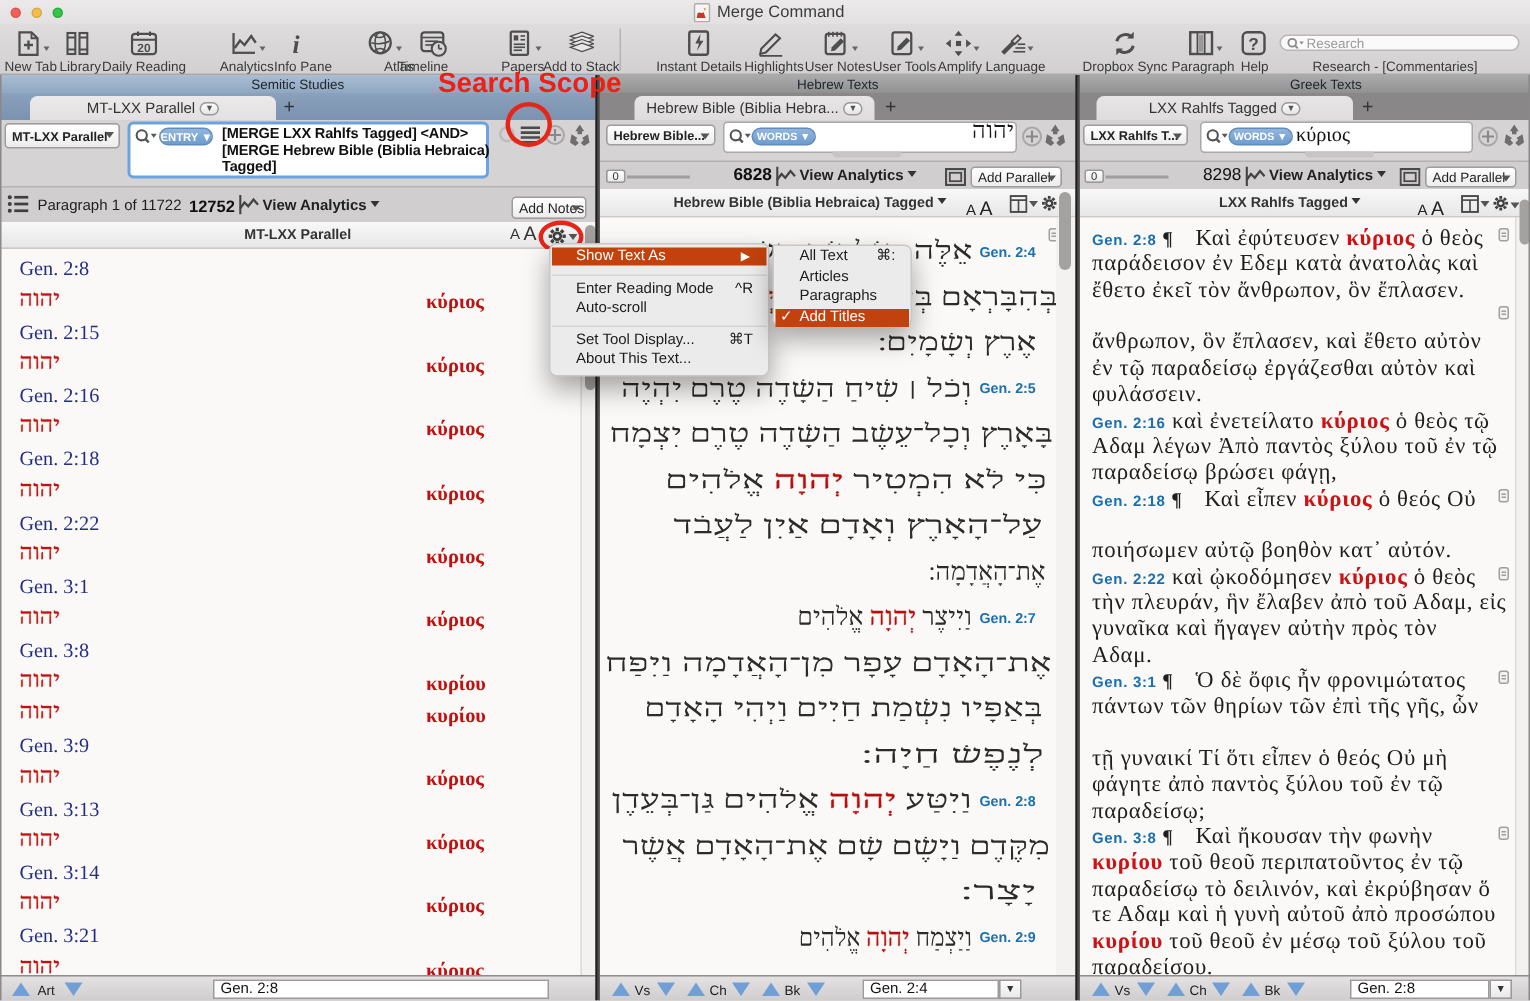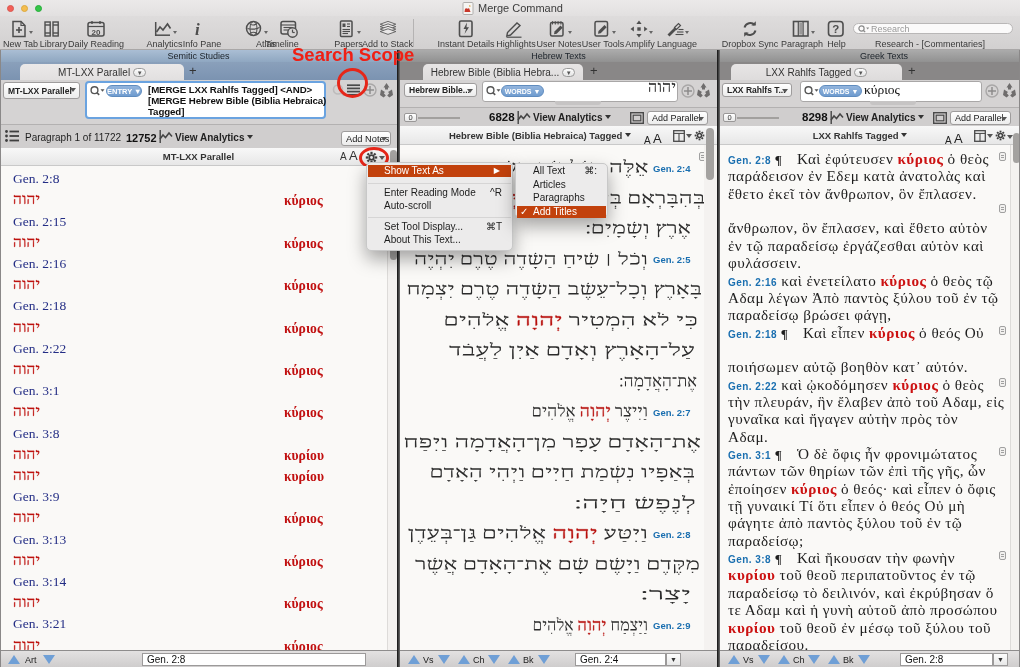--- a/index.html
+++ b/index.html
@@ -1086,21 +1086,21 @@
       <g fill="#6f6d6d">
         <path d="M7.5 0l3 4.5H9v2H6v-2H4.5z"></path>
         <path d="M1 12l1-5.5L6 9l-1.2 1.2 2 2.2-2.2 2z"></path>
         <path d="M14 12l-1-5.5L9 9l1.2 1.2-2 2.2 2.2 2z"></path>
       </g>
     </svg>
   </div>
 <div class="resrow" style="left:720px;top:107px;width:300px;height:19px">
     <div class="abs" style="left:3px;top:5px;width:13px;height:9px;border:1px solid #9a9898;border-radius:2px;background:linear-gradient(#fff,#e8e8e8);font-size:7.5px;color:#333;text-align:center;line-height:8px">0</div>
     <div class="abs" style="left:17px;top:8.5px;width:42px;height:2px;background:#a2a09e"></div>
-    <div class="abs" style="left:82px;top:3px;font-size:11.5px;font-weight:bold;color:#111">8298</div>
+    <div class="abs" style="left:82px;top:3px;font-size:11.5px;font-weight:normal;color:#111">8298</div>
     <svg class="abs" style="left:110px;top:3px" width="14" height="13" viewBox="0 0 14 13">
       <line x1="1.2" y1="0" x2="1.2" y2="13" stroke="#444" stroke-width="1.4"></line>
       <path d="M1 9l3-4 2.5 2.5L10 3l3 3.5" fill="none" stroke="#444" stroke-width="1.5"></path>
     </svg>
     <div class="abs" style="left:126px;top:4px;font-size:10px;font-weight:bold;color:#222">View Analytics <span class="dd" style="border-top-color:#333"></span></div>
     <svg class="abs" style="left:213px;top:3.5px" width="14" height="12" viewBox="0 0 14 12">
       <rect x="0.7" y="0.7" width="12.6" height="10.6" fill="none" stroke="#4a4a4a" stroke-width="1.4"></rect>
       <rect x="3.2" y="3.2" width="7.6" height="5.6" fill="none" stroke="#4a4a4a" stroke-width="1.2"></rect>
     </svg>
     <div class="pbtn" style="left:230px;top:2.5px;width:61px;height:14px;line-height:13px;font-weight:normal;font-size:9px">Add Parallel<span class="dd"></span></div>
@@ -1142,21 +1142,20 @@
     <div class="abs gk" style="left:8px;top:143.8px;white-space:nowrap"><span class="">Αδαμ λέγων Ἀπὸ παντὸς ξύλου τοῦ ἐν τῷ</span></div>
     <div class="abs gk" style="left:8px;top:161.2px;white-space:nowrap"><span class="">παραδείσῳ βρώσει φάγῃ,</span></div>
     <div class="abs gk" style="left:8px;top:178.5px;white-space:nowrap"><span class="bref" style="font-size:10px">Gen. 2:18</span><span style="font-weight:bold;font-size:13px">&nbsp;¶&nbsp;&nbsp;&nbsp;&nbsp;</span><span class="">Καὶ εἶπεν </span><span class="gkred">κύριος</span><span class=""> ὁ θεός Οὐ</span></div>
     <div class="abs gk" style="left:8px;top:213.2px;white-space:nowrap"><span class="">ποιήσωμεν αὐτῷ βοηθὸν κατ᾽ αὐτόν.</span></div>
     <div class="abs gk" style="left:8px;top:230.6px;white-space:nowrap"><span class="bref" style="font-size:10px">Gen. 2:22</span><span>&nbsp;</span><span class="">καὶ ᾠκοδόμησεν </span><span class="gkred">κύριος</span><span class=""> ὁ θεὸς</span></div>
     <div class="abs gk" style="left:8px;top:247.9px;white-space:nowrap"><span class="">τὴν πλευράν, ἣν ἔλαβεν ἀπὸ τοῦ Αδαμ, εἰς</span></div>
     <div class="abs gk" style="left:8px;top:265.2px;white-space:nowrap"><span class="">γυναῖκα καὶ ἤγαγεν αὐτὴν πρὸς τὸν</span></div>
     <div class="abs gk" style="left:8px;top:282.6px;white-space:nowrap"><span class="">Αδαμ.</span></div>
     <div class="abs gk" style="left:8px;top:300.0px;white-space:nowrap"><span class="bref" style="font-size:10px">Gen. 3:1</span><span style="font-weight:bold;font-size:13px">&nbsp;¶&nbsp;&nbsp;&nbsp;&nbsp;</span><span class="">Ὁ δὲ ὄφις ἦν φρονιμώτατος</span></div>
     <div class="abs gk" style="left:8px;top:317.3px;white-space:nowrap"><span class="">πάντων τῶν θηρίων τῶν ἐπὶ τῆς γῆς, ὧν</span></div>
-    <div class="abs gk" style="left:8px;top:334.7px;white-space:nowrap"><span class="">ἐποίησεν </span><span class="gkred">κύριος</span><span class=""> ὁ θεός· καὶ εἶπεν ὁ ὄφις</span></div>
     <div class="abs gk" style="left:8px;top:352.0px;white-space:nowrap"><span class="">τῇ γυναικί Τί ὅτι εἶπεν ὁ θεός Οὐ μὴ</span></div>
     <div class="abs gk" style="left:8px;top:369.4px;white-space:nowrap"><span class="">φάγητε ἀπὸ παντὸς ξύλου τοῦ ἐν τῷ</span></div>
     <div class="abs gk" style="left:8px;top:386.7px;white-space:nowrap"><span class="">παραδείσῳ;</span></div>
     <div class="abs gk" style="left:8px;top:404.1px;white-space:nowrap"><span class="bref" style="font-size:10px">Gen. 3:8</span><span style="font-weight:bold;font-size:13px">&nbsp;¶&nbsp;&nbsp;&nbsp;&nbsp;</span><span class="">Καὶ ἤκουσαν τὴν φωνὴν</span></div>
     <div class="abs gk" style="left:8px;top:421.4px;white-space:nowrap"><span class="gkred">κυρίου</span><span class=""> τοῦ θεοῦ περιπατοῦντος ἐν τῷ</span></div>
     <div class="abs gk" style="left:8px;top:438.8px;white-space:nowrap"><span class="">παραδείσῳ τὸ δειλινόν, καὶ ἐκρύβησαν ὅ</span></div>
     <div class="abs gk" style="left:8px;top:456.1px;white-space:nowrap"><span class="">τε Αδαμ καὶ ἡ γυνὴ αὐτοῦ ἀπὸ προσώπου</span></div>
     <div class="abs gk" style="left:8px;top:473.5px;white-space:nowrap"><span class="gkred">κυρίου</span><span class=""> τοῦ θεοῦ ἐν μέσῳ τοῦ ξύλου τοῦ</span></div>
     <div class="abs gk" style="left:8px;top:490.8px;white-space:nowrap"><span class="">παραδείσου.</span></div>
     <div class="noteic" style="left:279px;top:59.1px"></div>

